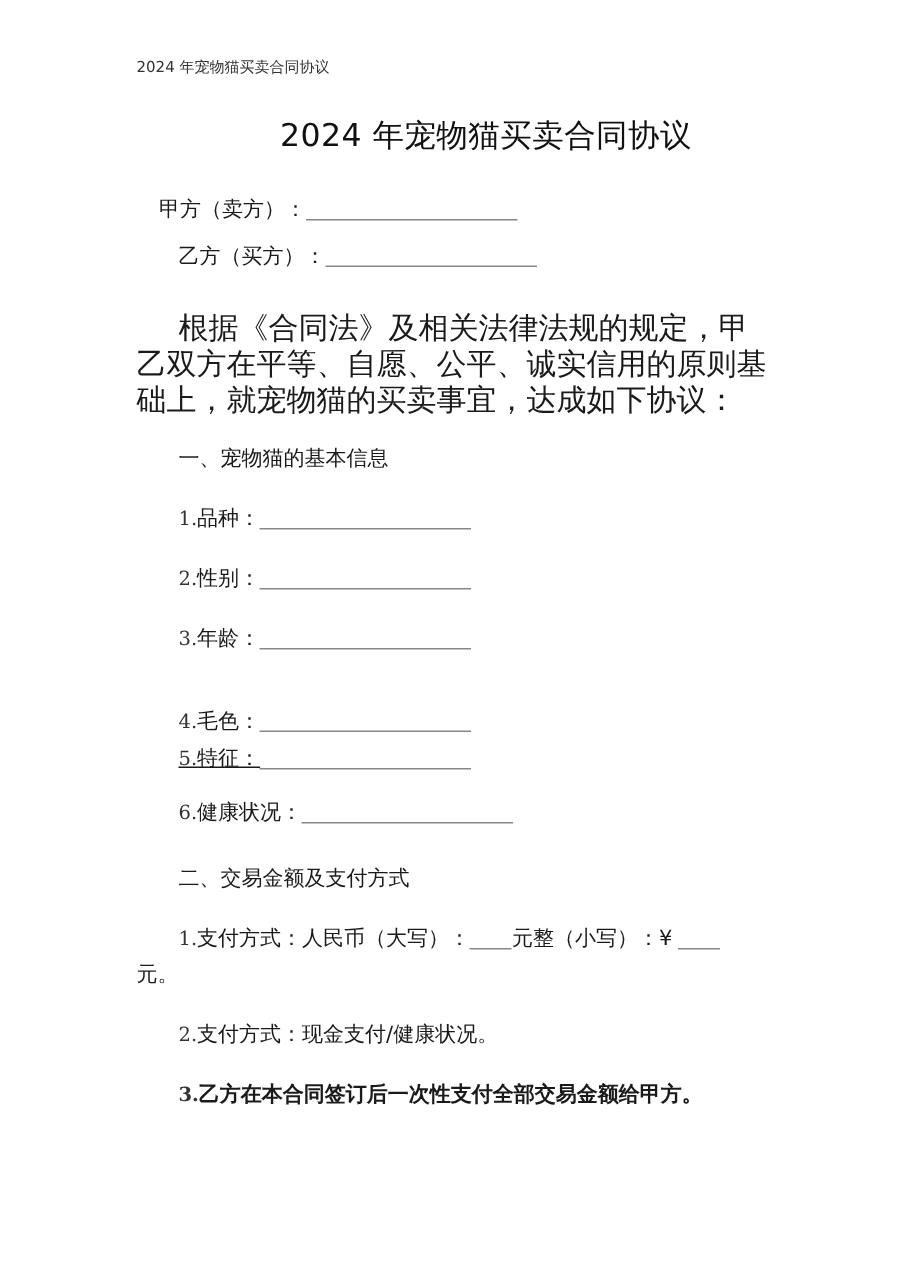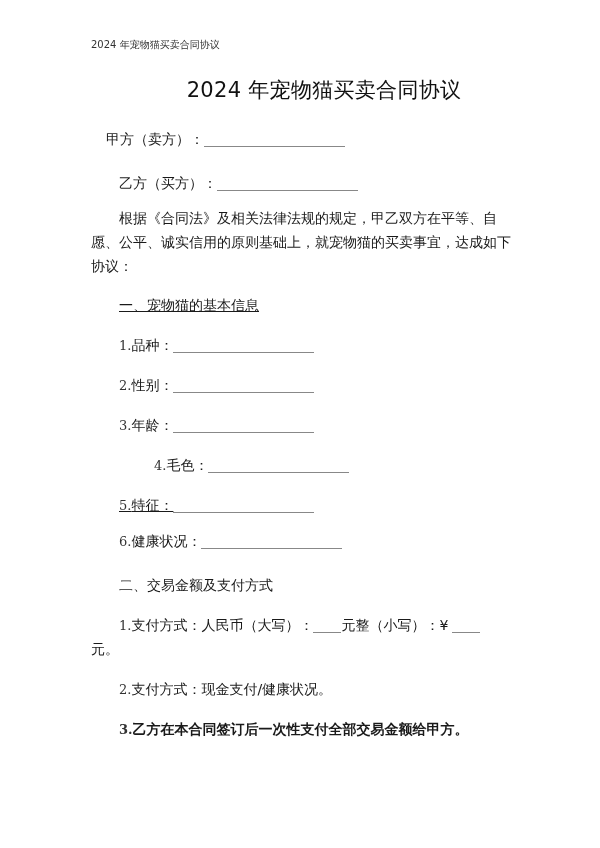--- a/index.html
+++ b/index.html
@@ -17,56 +17,56 @@
   }
   .line {
     position: absolute; font-size: 14px; white-space: nowrap; color: #1a1a1a;
   }
   .num { font-family: "DejaVu Serif", "Liberation Serif", serif; font-size: 13px; color: #333; }
   .blank {
     display: inline-block; border-bottom: 1px solid #888; vertical-align: baseline;
     height: 14px; margin-bottom: -3px;
   }
   .para {
-    position: absolute; left: 91px; width: 420px; font-size: 14px; line-height: 24px;
+    position: absolute; left: 91px; width: 420px; font-size: 20px; line-height: 24px;
     text-indent: 28px; color: #1a1a1a;
   }
 </style>
 </head>
 <body>
 
 <div class="header-text">2024 年宠物猫买卖合同协议</div>
 
 <div class="title">2024 年宠物猫买卖合同协议</div>
 
 <div class="line" style="left:106px; top:131px;">
   <span>甲方（卖方）：</span><span class="blank" style="width:141px;"></span>
 </div>
 
-<div class="line" style="left:119px; top:175px;">
+<div class="line" style="left:119px; top:162px;">
   <span>乙方（买方）：</span><span class="blank" style="width:141px;"></span>
 </div>
 
 <div class="para" style="top:206px;">根据《合同法》及相关法律法规的规定，甲乙双方在平等、自愿、公平、诚实信用的原则基础上，就宠物猫的买卖事宜，达成如下协议：</div>
 
-<div class="line" style="left:119px; top:297px;text-decoration:underline;">一、宠物猫的基本信息</div>
+<div class="line" style="left:119px; top:297px;">一、宠物猫的基本信息</div>
 
 <div class="line" style="left:119px; top:337px;">
   <span class="num">1.</span><span>品种：</span><span class="blank" style="width:141px;"></span>
 </div>
 
 <div class="line" style="left:119px; top:377px;">
   <span class="num">2.</span><span>性别：</span><span class="blank" style="width:141px;"></span>
 </div>
 
 <div class="line" style="left:119px; top:417px;text-align:right;">
   <span class="num">3.</span><span>年龄：</span><span class="blank" style="width:141px;"></span>
 </div>
 
-<div class="line" style="left:119px; top:457px;margin-left:35px;">
+<div class="line" style="left:119px; top:472px;">
   <span class="num">4.</span><span>毛色：</span><span class="blank" style="width:141px;"></span>
 </div>
 
 <div class="line" style="left:119px; top:497px;text-decoration:underline;">
   <span class="num">5.</span><span>特征：</span><span class="blank" style="width:141px;"></span>
 </div>
 
 <div class="line" style="left:119px; top:533px;">
   <span class="num">6.</span><span>健康状况：</span><span class="blank" style="width:141px;"></span>
 </div>

